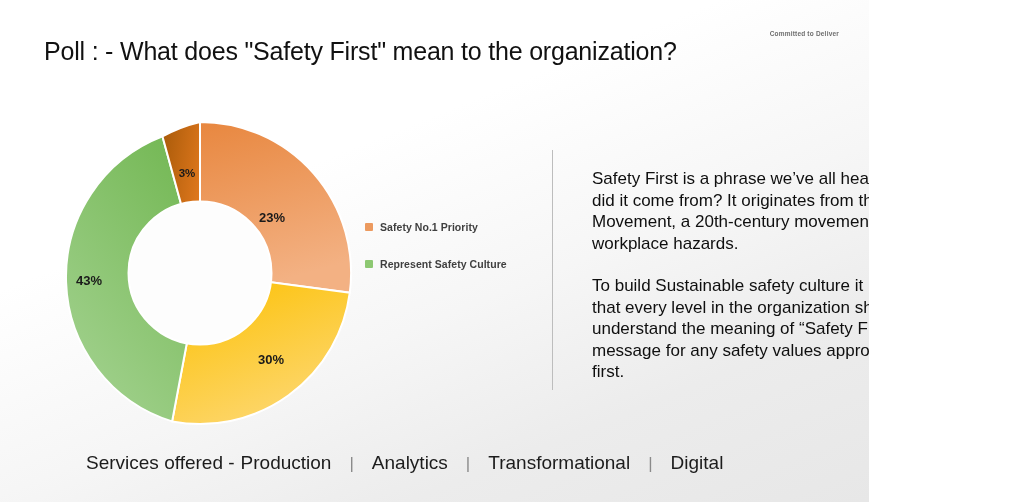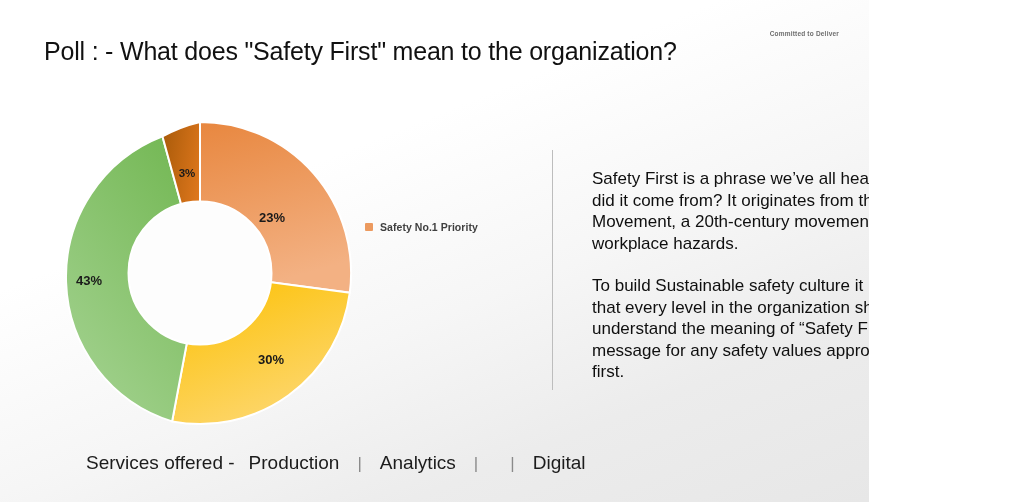--- a/index.html
+++ b/index.html
@@ -149,21 +149,21 @@
     position: absolute;
     left: 86px;
     top: 452px;
     display: flex;
     align-items: baseline;
     font-size: 19px;
     color: #1c1c1c;
     white-space: nowrap;
   }
   .footer-lead {
-    margin-right: 12px;
+    margin-right: 4px;
   }
   .footer-item {
     padding: 0 2px;
   }
   .footer-sep {
     color: #8a8a8a;
     padding: 0 16px;
     font-size: 17px;
   }
 </style>
@@ -217,32 +217,37 @@
       <text class="slice-label" x="41" y="160">43%</text>
       <text class="slice-label small" x="139" y="52">3%</text>
     </svg>
   </div>
 
   <div class="legend">
     <div class="legend-item">
       <span class="legend-swatch" style="background:#ec9a5f"></span>
       <span class="legend-label">Safety No.1 Priority</span>
     </div>
+    <div class="legend-item">
+      <span class="legend-swatch" style="background:#8dc872"></span>
+      <span class="legend-label">Represent Safety Culture</span>
+    </div>
   </div>
 
   <div class="divider"></div>
 
   <div class="copy">
     <p>Safety First is a phrase we’ve all heard, but where did it come from? It originates from the Safety First Movement, a 20th-century movement to reduce workplace hazards.</p>
     <p>To build Sustainable safety culture it is important that every level in the organization should understand the meaning of “Safety First”. The real message for any safety values approach is safety first.</p>
   </div>
 
   <div class="footer">
     <span class="footer-lead">Services offered -</span>
     <span class="footer-item">Production</span>
     <span class="footer-sep">|</span>
     <span class="footer-item">Analytics</span>
     <span class="footer-sep">|</span>
+    <span class="footer-item">Transformational</span>
     <span class="footer-sep">|</span>
     <span class="footer-item">Digital</span>
   </div>
 
 </div>
 
 </body></html>

